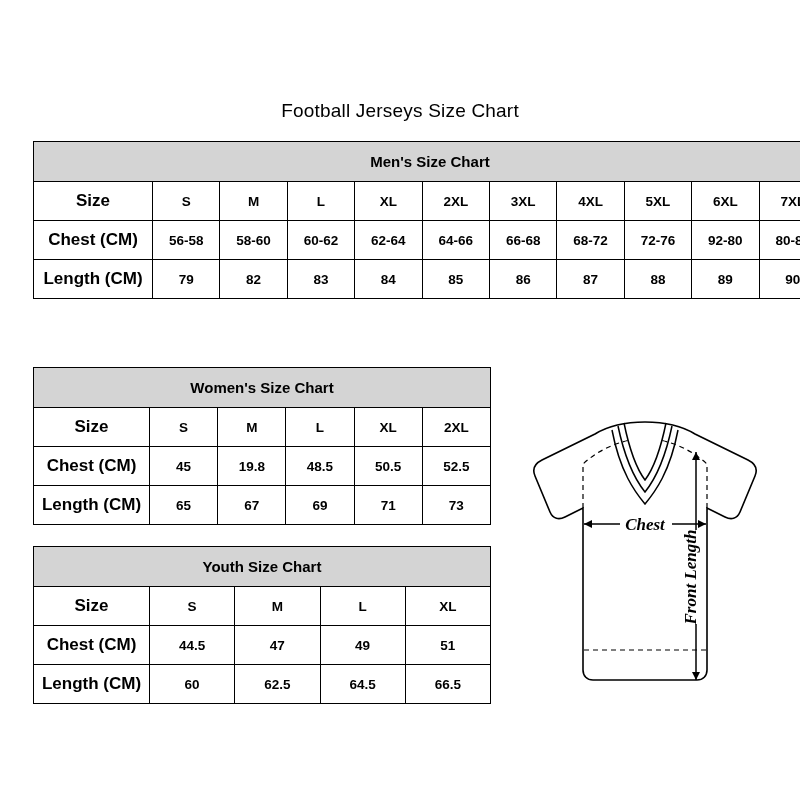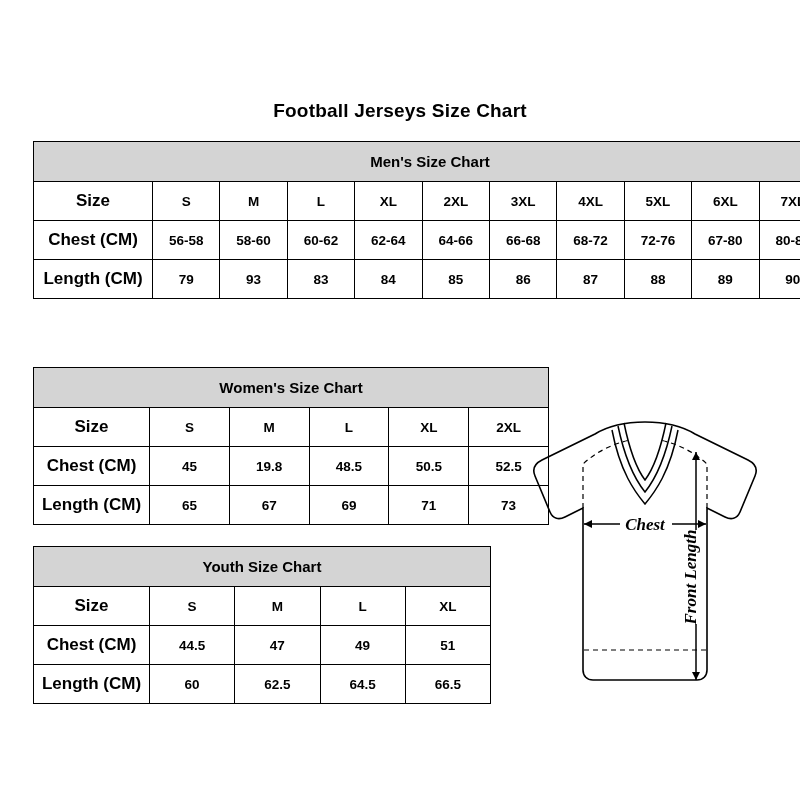--- a/index.html
+++ b/index.html
@@ -20,21 +20,21 @@
     width: 800px;
     height: 800px;
   }
   .chart-title {
     position: absolute;
     top: 100px;
     left: 0;
     width: 800px;
     text-align: center;
     font-size: 19px;
-    font-weight: bold;
+    font-weight: normal;
     letter-spacing: 0.2px;
   }
 
   table.size-table {
     border-collapse: collapse;
     table-layout: fixed;
   }
   table.size-table td,
   table.size-table th {
     border: 1px solid #000000;
@@ -62,21 +62,21 @@
     top: 141px;
     width: 794px;
   }
   #mens-table col.label-col { width: 119px; }
 
   
   #womens-table {
     position: absolute;
     left: 33px;
     top: 367px;
-    width: 516px;
+    width: 458px;
   }
   #womens-table col.label-col { width: 116px; }
 
   
   #youth-table {
     position: absolute;
     left: 33px;
     top: 546px;
     width: 458px;
   }
@@ -142,27 +142,27 @@
       <tr>
         <td class="row-label">Chest (CM)</td>
         <td>56-58</td>
         <td>58-60</td>
         <td>60-62</td>
         <td>62-64</td>
         <td>64-66</td>
         <td>66-68</td>
         <td>68-72</td>
         <td>72-76</td>
-        <td>67-80</td>
+        <td>92-80</td>
         <td>80-84</td>
       </tr>
       <tr>
         <td class="row-label">Length (CM)</td>
         <td>79</td>
-        <td>93</td>
+        <td>82</td>
         <td>83</td>
         <td>84</td>
         <td>85</td>
         <td>86</td>
         <td>87</td>
         <td>88</td>
         <td>89</td>
         <td>90</td>
       </tr>
     </tbody>

